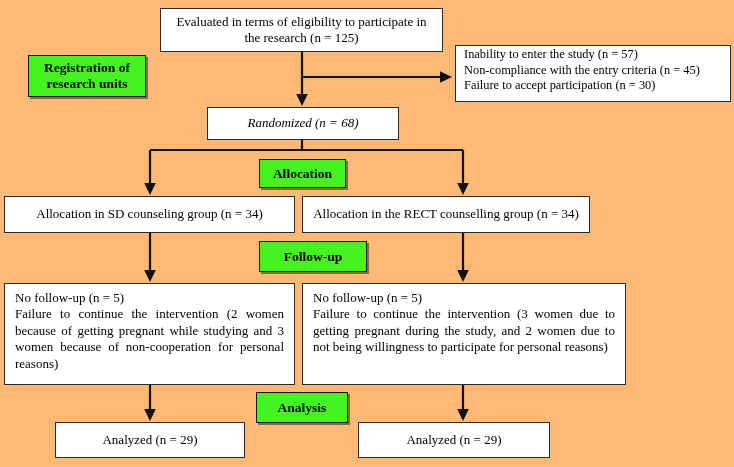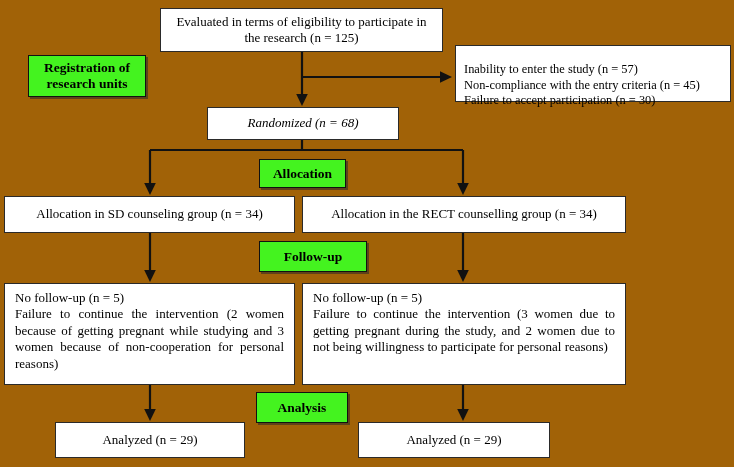--- a/index.html
+++ b/index.html
@@ -1,20 +1,20 @@
 <!DOCTYPE html>
 <html style="--stage-green: #44f31f;"><head>
 <meta charset="utf-8">
 <style>
   :root { --stage-green: #44f31f; --ink: #1c1c1c; }
   html,body { margin:0; padding:0; background:#ffffff; }
   .diagram {
     position: relative;
     width: 734px; height: 467px;
-    background: #a16207;
+    background: #fdba74;
     font-family: "Liberation Serif", "DejaVu Serif", serif;
     color: #000;
     overflow: hidden;
   }
   .box {
     position: absolute;
     box-sizing: border-box;
     background: #ffffff;
     border: 1.7px solid #2a2a2a;
     font-size: 13px;
@@ -31,26 +31,26 @@
     border: 1.6px solid #111;
     box-shadow: 2px 2px 0 rgba(40,40,40,0.55);
     display: flex; align-items: center; justify-content: center;
     text-align: center;
     font-weight: bold;
     font-size: 13.5px;
     line-height: 1.15;
   }
   .eval-box      { left:160px; top:8px;   width:283px; height:44px; padding:2px 8px; }
   .reg-box       { left:28px;  top:55px;  width:118px; height:42px; padding:18px 6px; }
-  .excl-box      { left:455px; top:45px;  width:276px; height:57px; padding:16px 8px; font-size:12.4px; }
+  .excl-box      { left:455px; top:45px;  width:276px; height:57px; padding:1px 8px; font-size:12.4px; }
   .excl-box .line { white-space:nowrap; }
   .rand-box      { left:207px; top:107px; width:192px; height:33px;font-style:italic; }
   .alloc-stage   { left:259px; top:159px; width:87px;  height:29px; }
   .allocL-box    { left:4px;   top:196px; width:291px; height:37px; padding:2px 18px; }
-  .allocR-box    { left:302px; top:196px; width:324px; height:37px; padding:5px 6px; }
+  .allocR-box    { left:302px; top:196px; width:288px; height:37px; padding:5px 6px; }
   .fu-stage      { left:259px; top:241px; width:108px;  height:31px; }
   .fuL-box       { left:4px;   top:283px; width:291px; height:102px; padding:6px 10px; }
   .fuR-box       { left:302px; top:283px; width:324px; height:102px; padding:6px 10px; }
   .fu-text p     { margin:0; text-align:justify; }
   .fu-text p.first { text-align:left; }
   .an-stage      { left:256px; top:392px; width:92px;  height:31px; }
   .anL-box       { left:55px;  top:422px; width:190px; height:36px; }
   .anR-box       { left:358px; top:422px; width:192px; height:36px; }
   .arrows {
     position:absolute; left:0; top:0; width:734px; height:467px;

